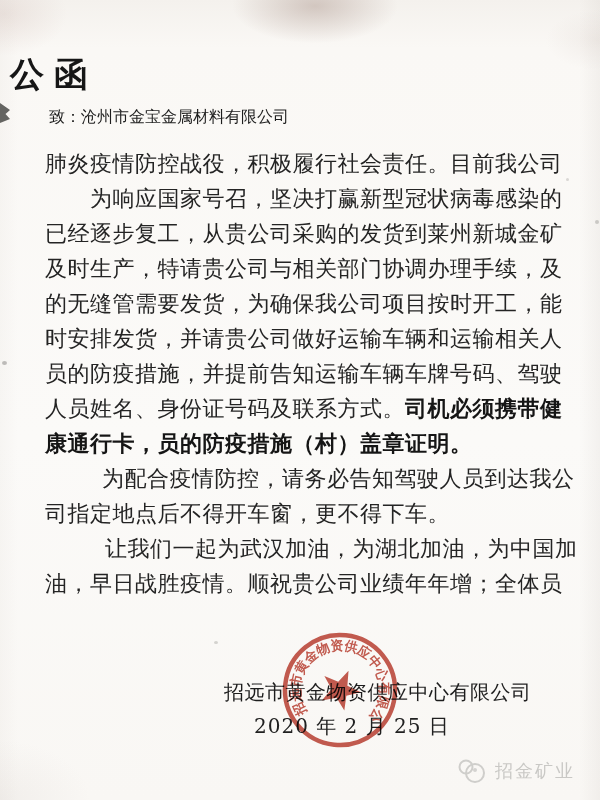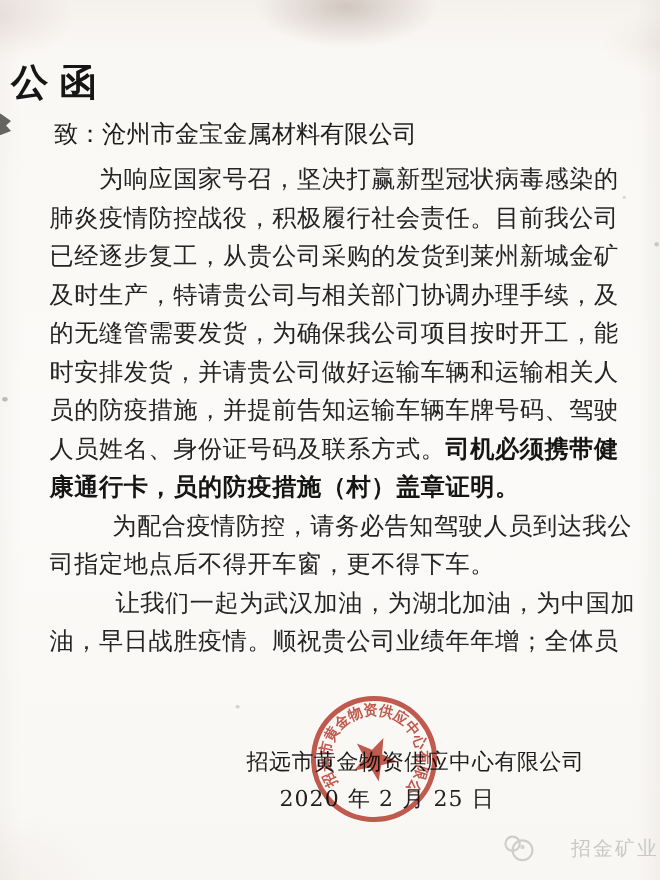--- a/index.html
+++ b/index.html
@@ -20,21 +20,21 @@
   }
   .title{
     position:absolute;top:52px;left:0;width:100%;
     text-align:left;
     font-size:34px;font-weight:700;color:#161616;
     letter-spacing:10px;text-indent:10px;
     white-space:nowrap;
   }
   .recipient{
     position:absolute;top:107px;left:49px;
-    font-size:22px;white-space:nowrap;color:#1d1d1d;
+    font-size:16px;white-space:nowrap;color:#1d1d1d;
   }
   .body-lines{
     position:absolute;top:146px;left:45px;width:515px;
   }
   .bline{
     height:35px;line-height:35px;
     font-size:22px;letter-spacing:0.5px;
     white-space:nowrap;color:#242424;
   }
   .ind1{padding-left:45px;}
@@ -56,21 +56,20 @@
   }
   .watermark{
     position:absolute;left:456px;top:757px;
     display:flex;align-items:center;gap:5px;
     color:#c9c8c5;
   }
   .wm-text{
     font-size:18px;letter-spacing:2px;white-space:nowrap;
     font-family:"DejaVu Sans","Liberation Sans",sans-serif;
     color:#c9c8c5;
-    margin-left:24px;
   }
   .edge-mark{
     position:absolute;left:0;top:103px;width:10px;height:20px;
     background:#4a4a48;opacity:0.85;
     clip-path:polygon(0 0,100% 35%,55% 55%,100% 80%,0 100%);
   }
   .speck{position:absolute;border-radius:50%;background:#8d8b88;}
   .sp1{left:2px;top:361px;width:5px;height:4px;opacity:.55;}
   .sp2{left:595px;top:220px;width:4px;height:4px;opacity:.4;}
   .sp3{left:214px;top:641px;width:4px;height:3px;opacity:.35;}
@@ -79,22 +78,22 @@
 </head>
 <body>
 
 <div class="page">
 
   <div class="title">公函</div>
 
   <div class="recipient">致：沧州市金宝金属材料有限公司</div>
 
   <div class="body-lines">
+    <div class="bline">肺炎疫情防控战役，积极履行社会责任。目前我公司</div>
     <div class="bline ind1">为响应国家号召，坚决打赢新型冠状病毒感染的</div>
-    <div class="bline">肺炎疫情防控战役，积极履行社会责任。目前我公司</div>
     <div class="bline">已经逐步复工，从贵公司采购的发货到莱州新城金矿</div>
     <div class="bline">及时生产，特请贵公司与相关部门协调办理手续，及</div>
     <div class="bline">的无缝管需要发货，为确保我公司项目按时开工，能</div>
     <div class="bline">时安排发货，并请贵公司做好运输车辆和运输相关人</div>
     <div class="bline"><span>员的防疫措施，并提前告知运输车辆车牌号码、驾驶</span></div>
     <div class="bline"><span>人员姓名、身份证号码及联系方式。</span><span class="bold">司机必须携带健</span></div>
     <div class="bline bold">康通行卡，员的防疫措施（村）盖章证明。</div>
     <div class="bline ind2">为配合疫情防控，请务必告知驾驶人员到达我公</div>
     <div class="bline">司指定地点后不得开车窗，更不得下车。</div>
     <div class="bline ind3">让我们一起为武汉加油，为湖北加油，为中国加</div>

